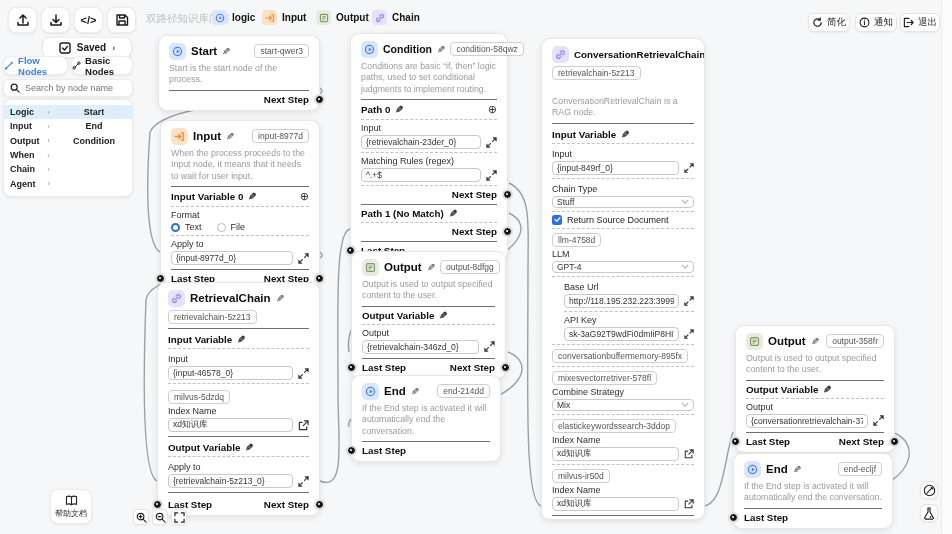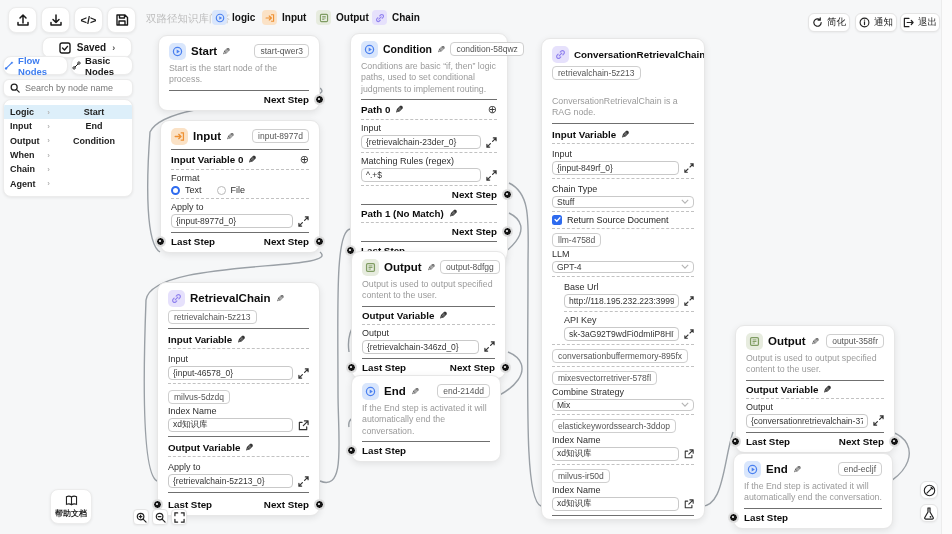--- a/index.html
+++ b/index.html
@@ -257,20 +257,21 @@
     <span class="nic ic-input">
         <svg width="11" height="11" viewBox="0 0 14 14">
           <path d="M8.5 2.5H12v9H8.5" fill="none" stroke="currentColor" stroke-width="1.6"></path>
           <path d="M1.5 7h7M6 4.2L9 7l-3 2.8" fill="none" stroke="currentColor" stroke-width="1.6" stroke-linecap="round" stroke-linejoin="round"></path>
         </svg>
       </span>
     <span class="ntitle">Input</span>
     <span class="pencil">✎</span>
     <span class="idbadge">input-8977d</span>
   </div>
+  <div class="desc">When the process proceeds to the Input node, it means that it needs to wait for user input.</div>
   <div class="hr"></div>
   <div class="sec">
     <span>Input Variable 0</span>
     <span class="pencil">✎</span>
     <span class="plus">⊕</span>
   </div>
   <div class="dashed"></div>
   <div class="flabel">Format</div>
   <div class="frow" style="margin:2px 0 2px">
     <span class="radio sel"></span>
@@ -620,21 +621,21 @@
   <div class="nfoot" style="justify-content:flex-start">
     <span>Last Step</span>
     <span class="port port-l"></span>
   </div>
 </div>
 
 <div class="abs card" style="left:50px;top:489px;width:42px;height:35px;display:flex;flex-direction:column;align-items:center;justify-content:center;gap:2px">
   <svg width="13" height="11" viewBox="0 0 14 12">
       <path d="M7 2.2C5.6 1.2 3 1.2 1.5 1.8v8.4c1.5-.6 4.1-.6 5.5.4 1.4-1 4-1 5.5-.4V1.8C11 1.2 8.4 1.2 7 2.2zM7 2.2v8.4" fill="none" stroke="currentColor" stroke-width="1.2"></path>
     </svg>
-  <span style="font-size:8px;font-weight:bold">帮助文档</span>
+  <span style="font-size:8px;font-weight:normal">帮助文档</span>
 </div>
 
 <div class="abs zbtn" style="left:133px;top:509px">
   <svg width="11" height="11" viewBox="0 0 12 12">
       <circle cx="5" cy="5" r="3.6" fill="none" stroke="currentColor" stroke-width="1.3"></circle>
       <path d="M8 8l3 3M3.5 5h3M5 3.5v3" stroke="currentColor" stroke-width="1.3" stroke-linecap="round"></path>
     </svg>
 </div>
 <div class="abs zbtn" style="left:152px;top:509px">
   <svg width="11" height="11" viewBox="0 0 12 12">

